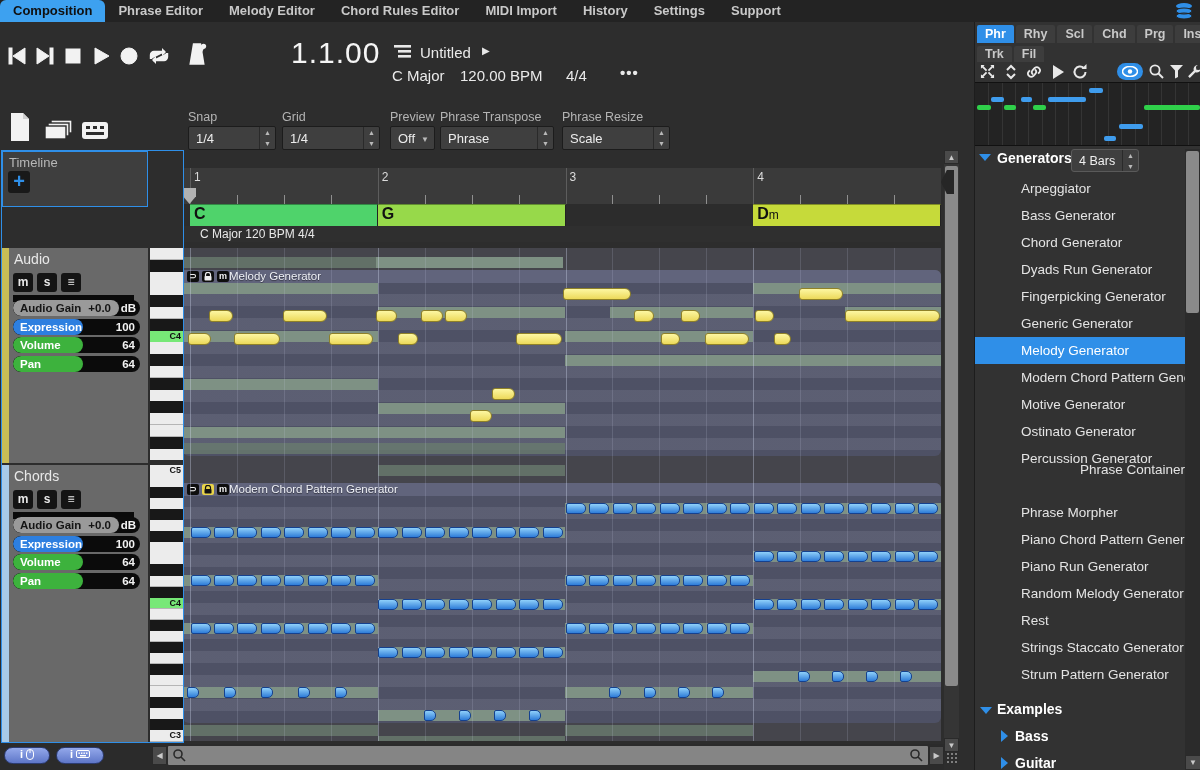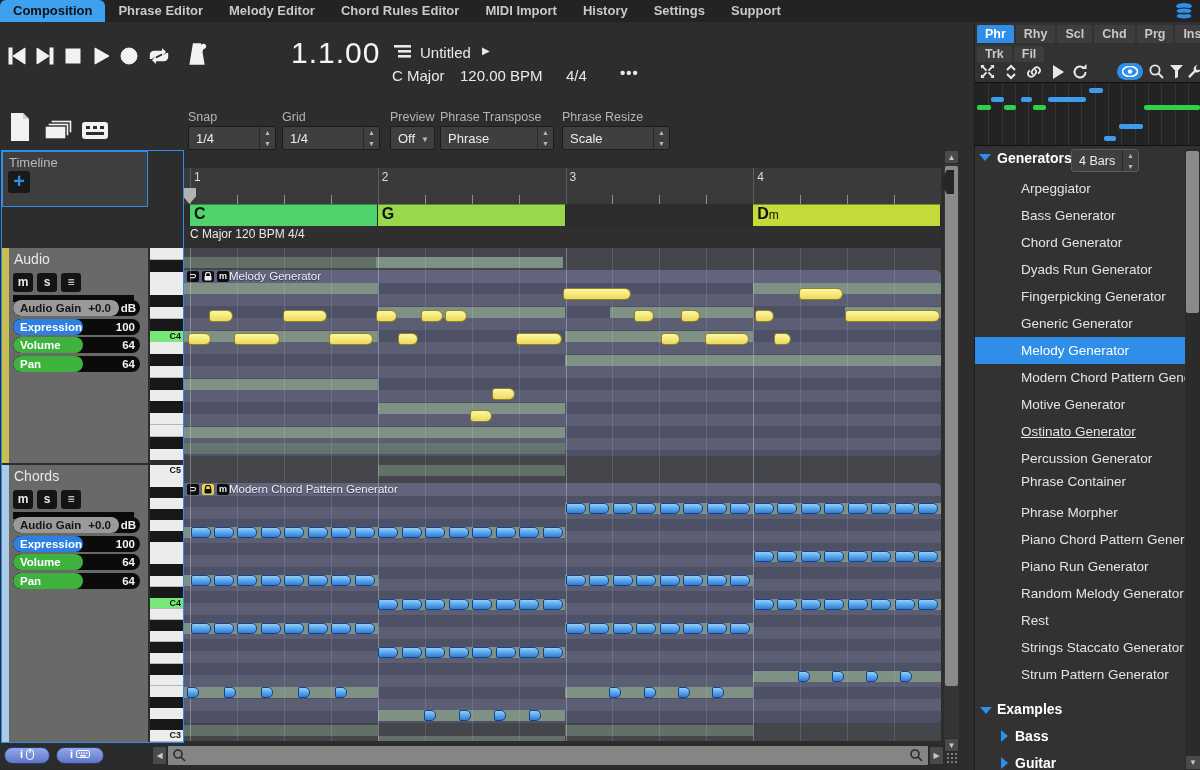--- a/index.html
+++ b/index.html
@@ -44,21 +44,21 @@
     background:linear-gradient(#27d948,#12aa2e); color:#fff; font-size:11.5px; font-weight:bold;
     line-height:16px; padding-left:9px; }
   #ruler { left:183px; top:168px; width:758px; height:36px; background:#3a3a3a; overflow:hidden; }
   .barnum { position:absolute; top:2px; font-size:12px; color:#dcdcdc; }
   #chordrow { left:183px; top:204px; width:758px; height:22px; background:#2c2c2c; overflow:hidden; }
   .chordblk { position:absolute; top:0; height:22px; border-right:1px solid #222;
     border-top:1px solid rgba(0,0,0,.35); color:#111; }
   .chordblk b { font-size:16px; font-weight:bold; padding-left:4px; }
   .chordblk span { font-size:12px; }
   #sigrow { left:183px; top:226px; width:758px; height:16px; background:#2f2f2f;
-    color:#e8e8e8; font-size:12px; line-height:16px; padding-left:7px; }
+    color:#e8e8e8; font-size:12px; line-height:16px; padding-left:17px; }
 
   
   #roll { left:183px; top:248px; width:758px; height:493px; background:#45454c; overflow:hidden; }
   .phrase { position:absolute; left:0; width:758px; background:#53566b; border-radius:0 6px 6px 6px;
     background-image:repeating-linear-gradient(180deg, rgba(255,255,255,.05) 0 12px, rgba(0,0,0,.06) 12px 24px); }
   .phrase-header { position:absolute; left:0; top:0; width:100%; height:13px; background:#61647c;
     border-radius:0 6px 0 0; }
   .phrase-title { position:absolute; left:46px; top:0; font-size:11.5px; color:#eef0f6; line-height:13px;
     white-space:nowrap; text-shadow:0 1px 1px rgba(0,0,0,.5); }
   .ph-chip { position:absolute; top:1px; width:12px; height:11px; background:#0e0e0e; border-radius:2px;
@@ -694,23 +694,23 @@
     <div class="abs" id="gen-list" style="left:0; top:0; width:210px;">
         <div class="gen-item" style="top: 153px;">Arpeggiator</div>
         <div class="gen-item" style="top: 180px;">Bass Generator</div>
         <div class="gen-item" style="top: 207px;">Chord Generator</div>
         <div class="gen-item" style="top: 234px;">Dyads Run Generator</div>
         <div class="gen-item" style="top: 261px;">Fingerpicking Generator</div>
         <div class="gen-item" style="top: 288px;">Generic Generator</div>
         <div class="gen-item" style="top: 315px; background: rgb(47, 143, 232); color: rgb(255, 255, 255);">Melody Generator</div>
         <div class="gen-item" style="top: 342px;">Modern Chord Pattern Generator</div>
         <div class="gen-item" style="top: 369px;">Motive Generator</div>
-        <div class="gen-item" style="top: 396px; text-decoration: underline;">Ostinato Generator</div>
+        <div class="gen-item" style="top: 396px;">Ostinato Generator</div>
         <div class="gen-item" style="top: 423px;">Percussion Generator</div>
-        <div class="gen-item" style="top: 446px;">Phrase Container</div>
+        <div class="gen-item" style="top: 434px; text-align: right;">Phrase Container</div>
         <div class="gen-item" style="top: 477px;">Phrase Morpher</div>
         <div class="gen-item" style="top: 504px;">Piano Chord Pattern Generator</div>
         <div class="gen-item" style="top: 531px;">Piano Run Generator</div>
         <div class="gen-item" style="top: 558px;">Random Melody Generator</div>
         <div class="gen-item" style="top: 585px;">Rest</div>
         <div class="gen-item" style="top: 612px;">Strings Staccato Generator</div>
         <div class="gen-item" style="top: 639px;">Strum Pattern Generator</div>
         <div class="sec-head" style="top: 675px;">
           <div class="chev" style="left: 5px; top: 10px; border-left: 6px solid transparent; border-right: 6px solid transparent; border-top: 7px solid rgb(47, 143, 232);"></div>
           <div style="position: absolute; left: 22px;">Examples</div>

